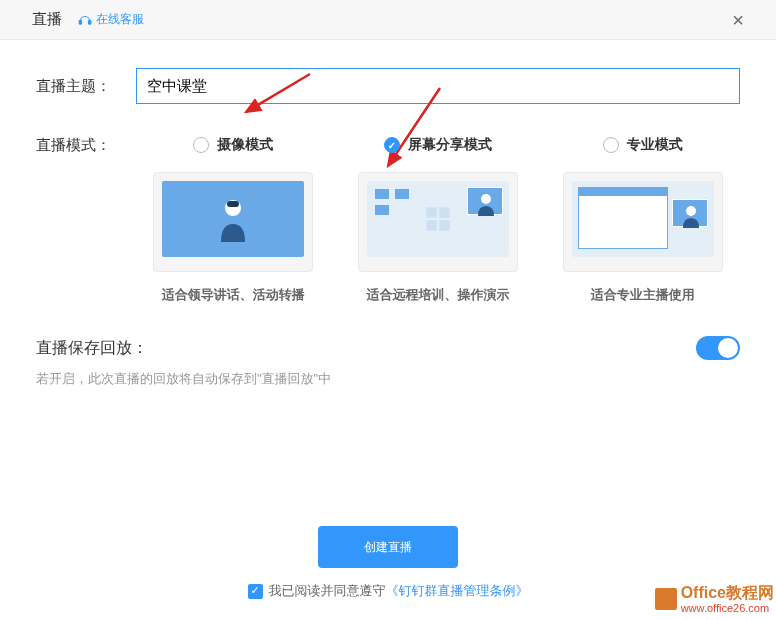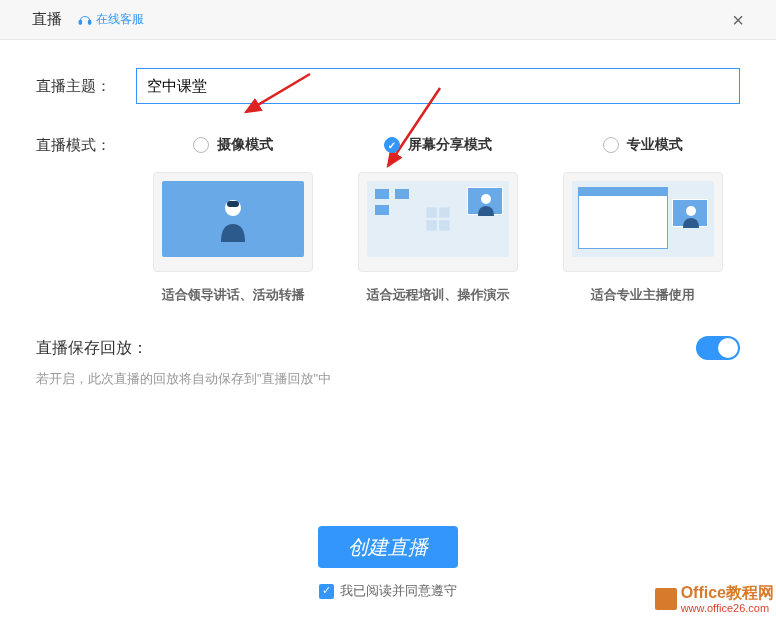--- a/index.html
+++ b/index.html
@@ -219,24 +219,23 @@
       flex-direction: column;
       align-items: center;
     }
     .create-btn {
       width: 140px;
       height: 42px;
       background: #3296fa;
       color: #fff;
       border: none;
       border-radius: 4px;
-      font-size: 20px;
+      font-size: 12px;
       cursor: pointer;
       margin-bottom: 14px;
-      font-style: italic;
     }
     .agree-row {
       display: flex;
       align-items: center;
       font-size: 13px;
       color: #666;
       font-family: Liberation Serif, serif;
     }
     .checkbox {
       width: 15px; height: 15px;
@@ -404,20 +403,21 @@
     <div class="save-hint">若开启，此次直播的回放将自动保存到"直播回放"中</div>
   </div>
 
 </div>
 
 <div class="footer">
   <button class="create-btn">创建直播</button>
   <div class="agree-row">
     <span class="checkbox"></span>
     <span>我已阅读并同意遵守</span>
+    <span class="terms-link">《钉钉群直播管理条例》</span>
   </div>
 </div>
 
 <div class="watermark">
   <div class="wm-logo"></div>
   <div>
     <span class="wm-text1">Office教程网</span>
     <span class="wm-text2">www.office26.com</span>
   </div>
 </div>

